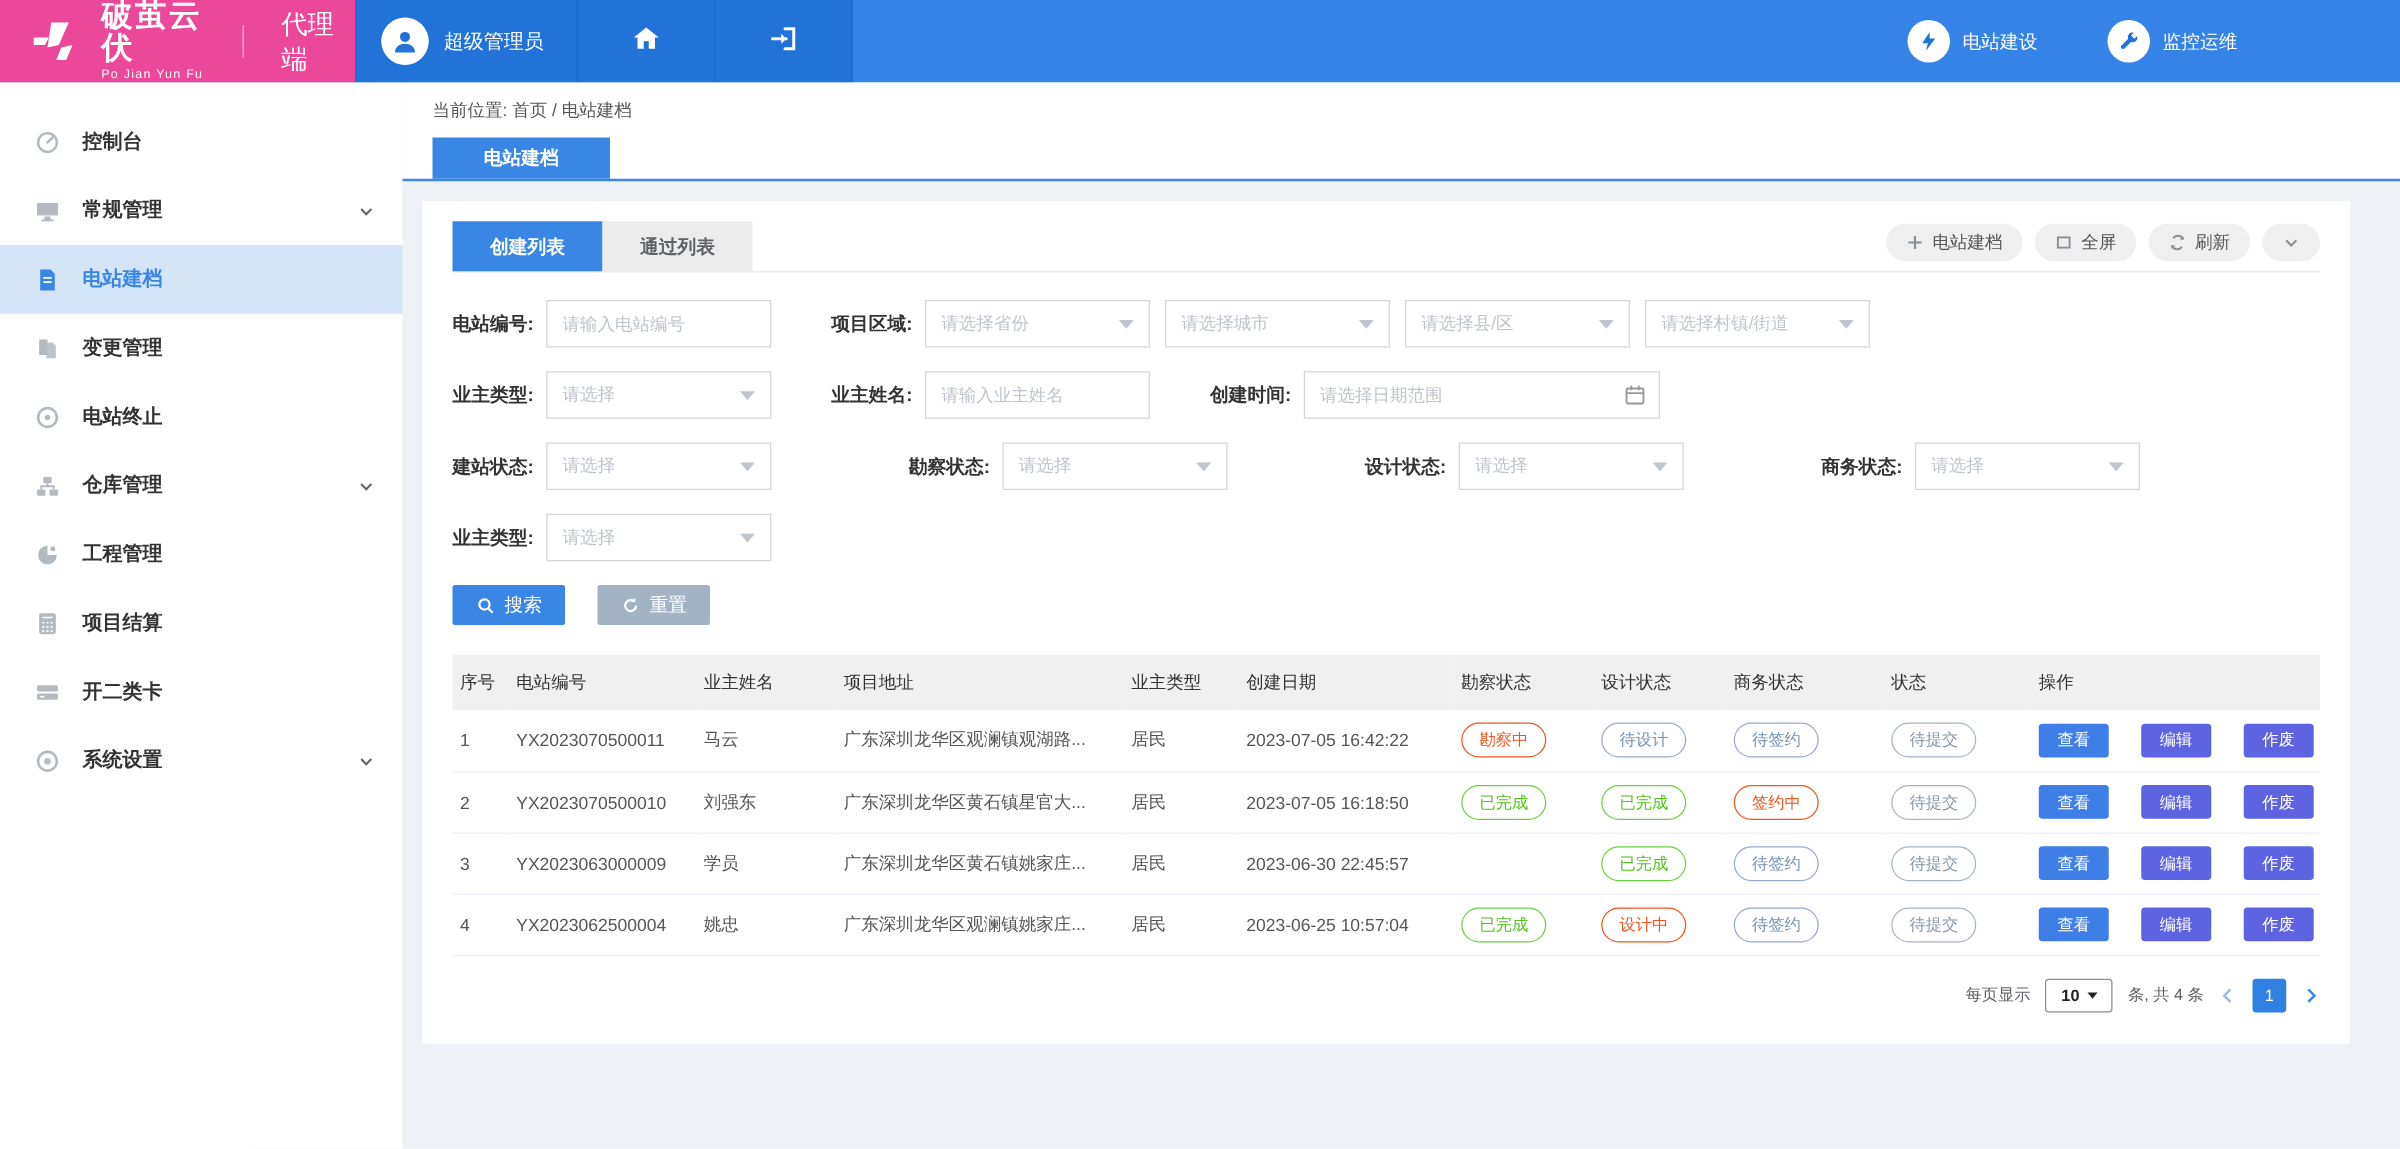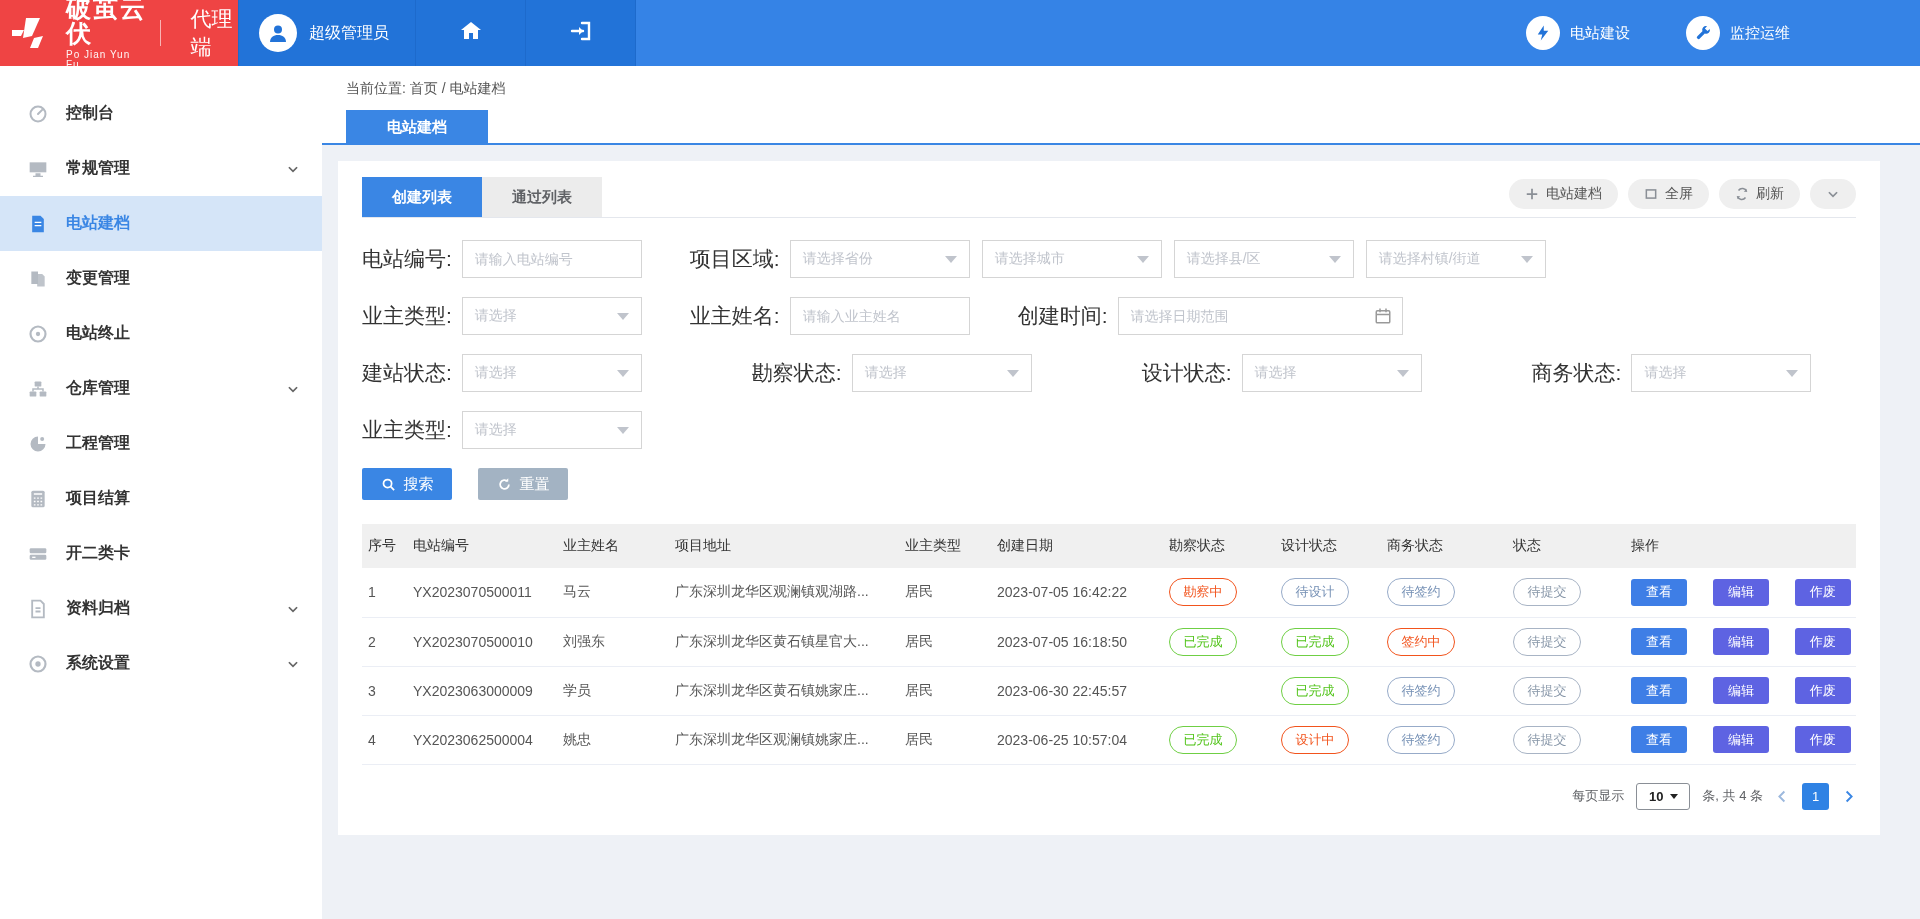--- a/index.html
+++ b/index.html
@@ -1,21 +1,21 @@
 <!DOCTYPE html>
 <html><head>
 <meta charset="utf-8">
 <style>
   * { margin:0; padding:0; box-sizing:border-box; }
   html,body { width:1920px; height:919px; overflow:hidden; }
   body { font-family:"Liberation Sans","DejaVu Sans",sans-serif; background:#eef1f6; color:#333; }
 
   
   .topbar { height:66px; background:#3583e6; display:flex; align-items:stretch; color:#fff; }
-  .logo-block { width:238px; background:#ef4444; display:flex; align-items:center; padding-left:10px; flex-shrink:0; }
+  .logo-block { width:284px; background:#ec4899; display:flex; align-items:center; padding-left:25px; flex-shrink:0; }
   .logo-mark { margin-right:12px; display:flex; }
   .logo-texts { line-height:1; }
   .logo-title { font-size:25px; font-weight:700; letter-spacing:2px; }
   .logo-sub { font-size:10px; margin-top:4px; letter-spacing:1px; opacity:.95; }
   .logo-divider { width:1px; height:26px; background:rgba(255,255,255,.6); margin:0 10px 0 12px; }
   .logo-tag { font-size:21px;margin-left:20px; }
   .user-strip { display:flex; background:#2273d8; align-items:stretch; }
   .strip-sec { display:flex; align-items:center; padding:0 24px; border-right:1px solid #1d6acc; cursor:pointer; }
   .strip-sec:first-child { border-left:1px solid #1d6acc; }
   .user-sec { padding:0 26px 0 20px; }
@@ -49,21 +49,21 @@
   .list-tab { width:120px; height:40px; display:flex; align-items:center; justify-content:center; font-size:15px; font-weight:700; background:#ececec; color:#606266; cursor:pointer; }
   .list-tab.active { background:#3a86e4; color:#fff; }
   .toolbar { display:flex; gap:10px; padding-bottom:8px; }
   .pill-btn { background:#efefef; border:none; color:#555; font-size:14px; height:30px; padding:0 16px; border-radius:15px; display:flex; align-items:center; gap:7px; cursor:pointer; font-family:inherit; }
   .pill-btn svg { color:#8a8f96; }
 
   
   .filters { margin-top:22px; }
   .f-row { display:flex; align-items:center; margin-bottom:19px; }
   .field { display:flex; align-items:center; }
-  .f-label { font-size:21px; font-weight:400; color:#333; margin-right:10px; white-space:nowrap; }
+  .f-label { font-size:15px; font-weight:700; color:#333; margin-right:10px; white-space:nowrap; }
   .f-input, .f-select { height:38px; border:1px solid #d5d5d5; background:#fff; display:flex; align-items:center; }
   .f-input input { border:none; outline:none; width:100%; height:100%; padding:0 12px; font-size:14px; font-family:inherit; color:#333; background:transparent; }
   .f-input input::placeholder { color:#c0c4cc; }
   .w180 { width:180px; } .w285 { width:285px; }
   .f-select { width:180px; padding:0 12px; justify-content:space-between; cursor:pointer;align-items:center; }
   .f-select .ph { font-size:14px; color:#c0c4cc; }
   .caret { width:0; height:0; border-left:6px solid transparent; border-right:6px solid transparent; border-top:7px solid #c0c4cc; }
   .mr48 { margin-right:48px; } .mr12 { margin-right:12px; } .mr110 { margin-right:110px; }
   .date-wrap { position:relative; }
   .date-cal { position:absolute; right:10px; top:9px; color:#999; }
@@ -267,34 +267,20 @@
         <span class="side-icon">
             <svg width="20" height="20" viewBox="0 0 24 24" fill="currentColor">
               <rect x="2" y="5" width="20" height="6" rx="1.5"></rect>
               <rect x="2" y="13" width="20" height="6" rx="1.5"></rect>
               <path d="M5 16h4" stroke="#fff" stroke-width="1.6"></path>
             </svg>
           </span>
         <span class="side-label">开二类卡</span>
       </div>
 
-      <div class="side-item">
-        <span class="side-icon">
-            <svg width="20" height="20" viewBox="0 0 24 24" fill="none" stroke="currentColor" stroke-width="2.2">
-              <path d="M5 2h10l4 4v16H5z"></path>
-              <path d="M9 11h6M9 15h6"></path>
-            </svg>
-          </span>
-        <span class="side-label">资料归档</span>
-        <span class="side-chevron">
-            <svg width="14" height="14" viewBox="0 0 24 24" fill="none" stroke="currentColor" stroke-width="3">
-              <polyline points="5,9 12,16 19,9"></polyline>
-            </svg>
-          </span>
-      </div>
 
       <div class="side-item">
         <span class="side-icon">
             <svg width="20" height="20" viewBox="0 0 24 24" fill="none" stroke="currentColor" stroke-width="2.6">
               <circle cx="12" cy="12" r="9"></circle>
               <circle cx="12" cy="12" r="3.2" fill="currentColor" stroke="none"></circle>
             </svg>
           </span>
         <span class="side-label">系统设置</span>
         <span class="side-chevron">

